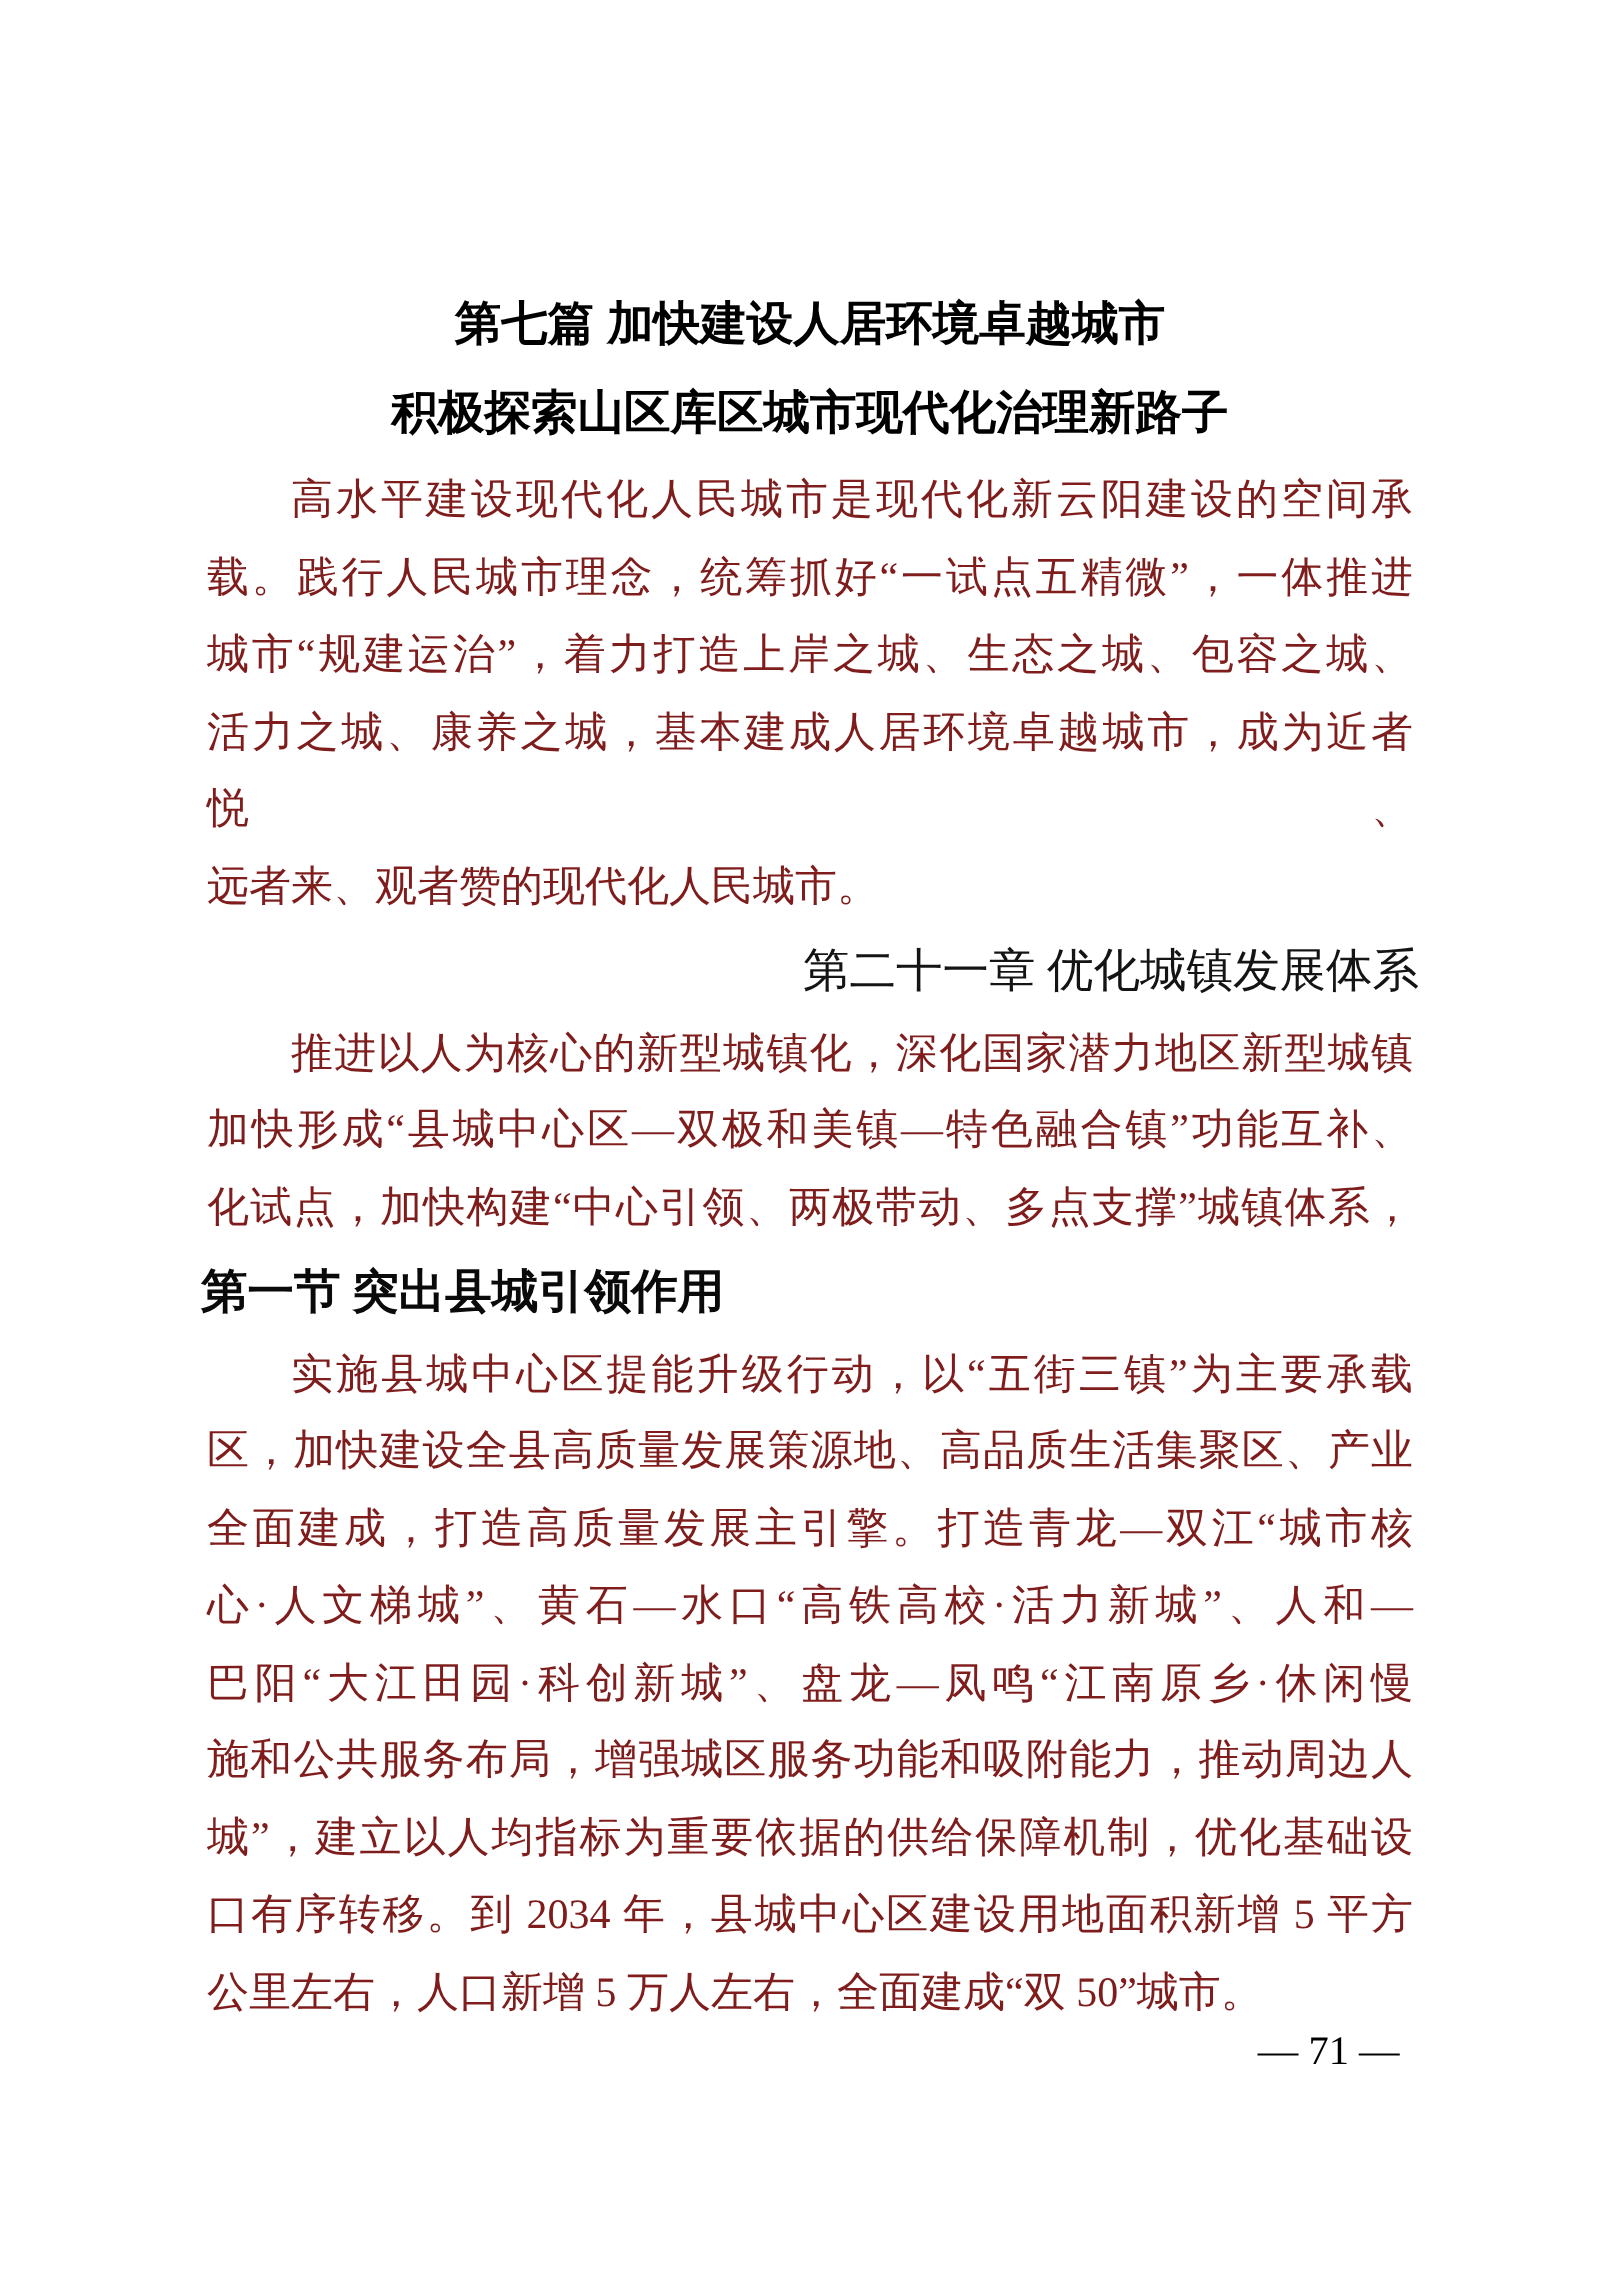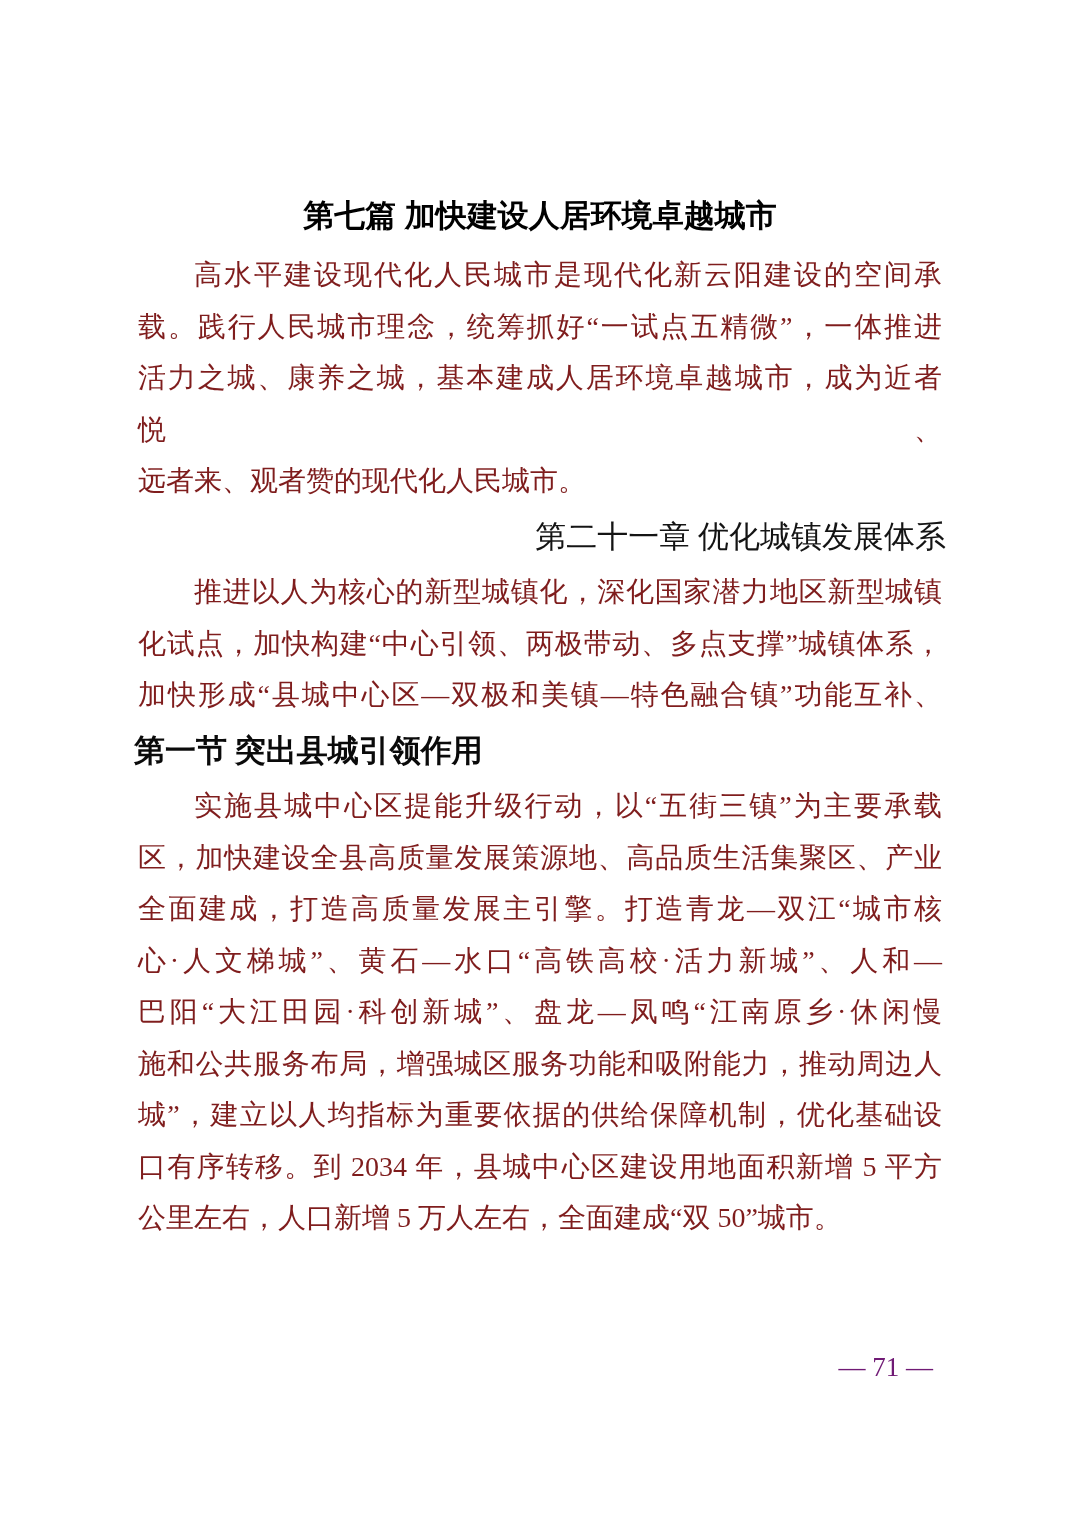--- a/index.html
+++ b/index.html
@@ -67,44 +67,46 @@
     color: #0a0a0a;
     margin: 0;
   }
   .page-number {
     position: absolute;
     top: 1352px;
     right: 169px;
     font-family: "Liberation Serif", serif;
     font-size: 27px;
     line-height: 31px;
-    color: #701a75;
+    color: #000000;
     white-space: pre;
   }
 </style>
 </head>
 <body>
 
 <div class="page">
   <div class="content">
     <h1 class="part-title">第七篇 加快建设人居环境卓越城市</h1>
+    <h1 class="part-title">积极探索山区库区城市现代化治理新路子</h1>
 
     <p class="para">
         <span class="line first">高水平建设现代化人民城市是现代化新云阳建设的空间承</span>
         <span class="line">载。践行人民城市理念，统筹抓好“一试点五精微”，一体推进</span>
+        <span class="line">城市“规建运治”，着力打造上岸之城、生态之城、包容之城、</span>
         <span class="line">活力之城、康养之城，基本建成人居环境卓越城市，成为近者悦、</span>
         <span class="line last">远者来、观者赞的现代化人民城市。</span>
       </p>
 
     <h2 class="chapter-title">第二十一章 优化城镇发展体系</h2>
 
     <p class="para">
         <span class="line first">推进以人为核心的新型城镇化，深化国家潜力地区新型城镇</span>
+        <span class="line">加快形成“县城中心区—双极和美镇—特色融合镇”功能互补、</span>
         <span class="line">化试点，加快构建“中心引领、两极带动、多点支撑”城镇体系，</span>
-        <span class="line">加快形成“县城中心区—双极和美镇—特色融合镇”功能互补、</span>
       </p>
 
     <h3 class="section-title">第一节 突出县城引领作用</h3>
 
     <p class="para">
         <span class="line first">实施县城中心区提能升级行动，以“五街三镇”为主要承载</span>
         <span class="line">区，加快建设全县高质量发展策源地、高品质生活集聚区、产业</span>
         <span class="line">全面建成，打造高质量发展主引擎。打造青龙—双江“城市核</span>
         <span class="line">心·人文梯城”、黄石—水口“高铁高校·活力新城”、人和—</span>
         <span class="line">巴阳“大江田园·科创新城”、盘龙—凤鸣“江南原乡·休闲慢</span>

